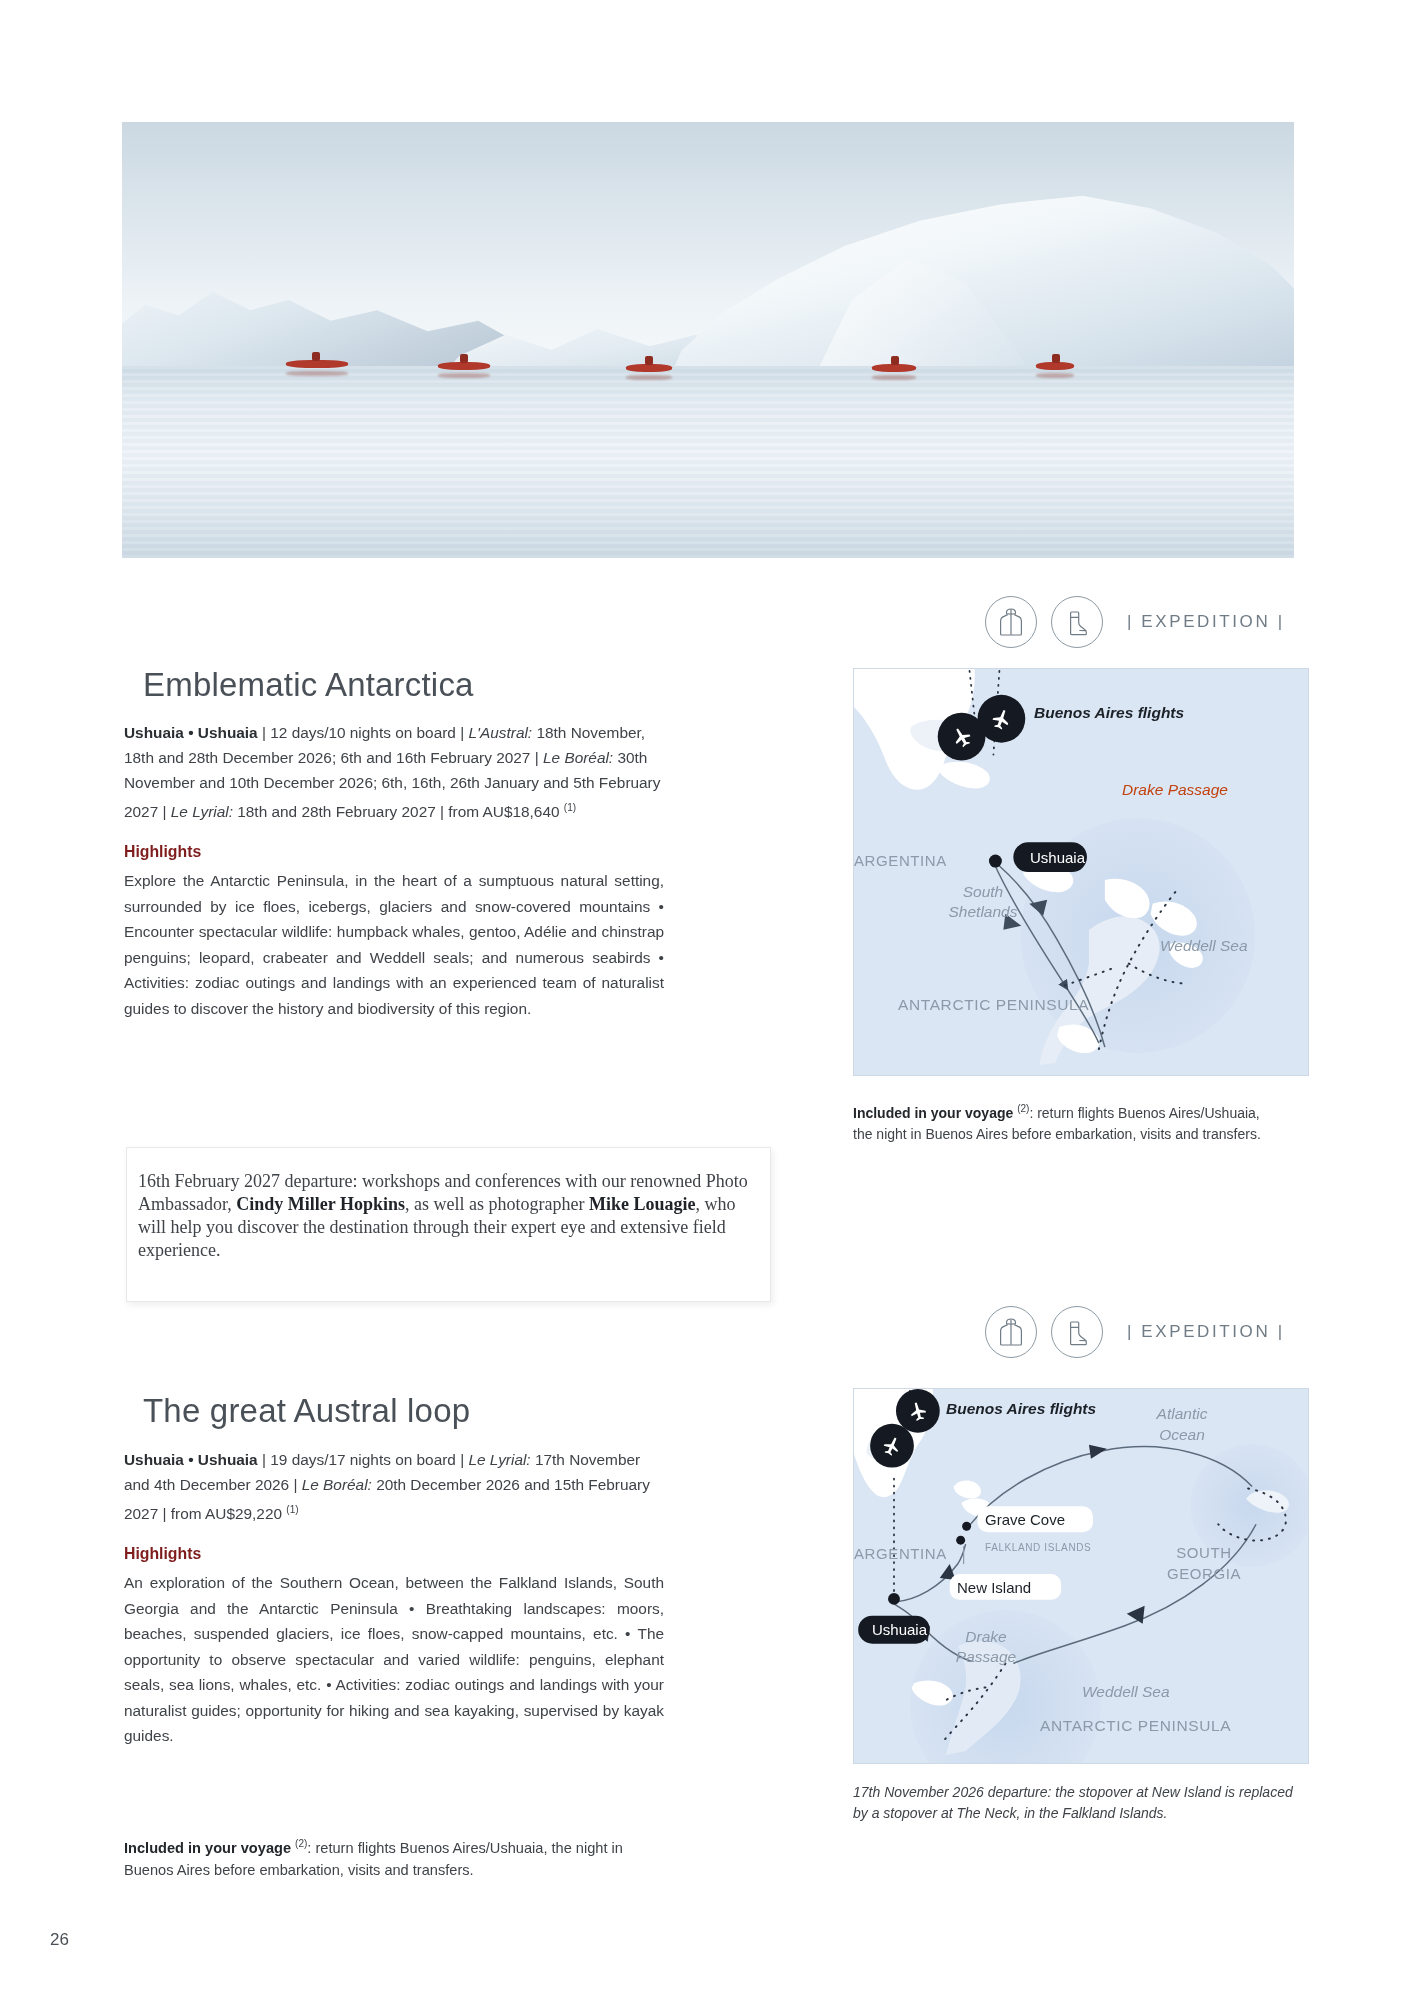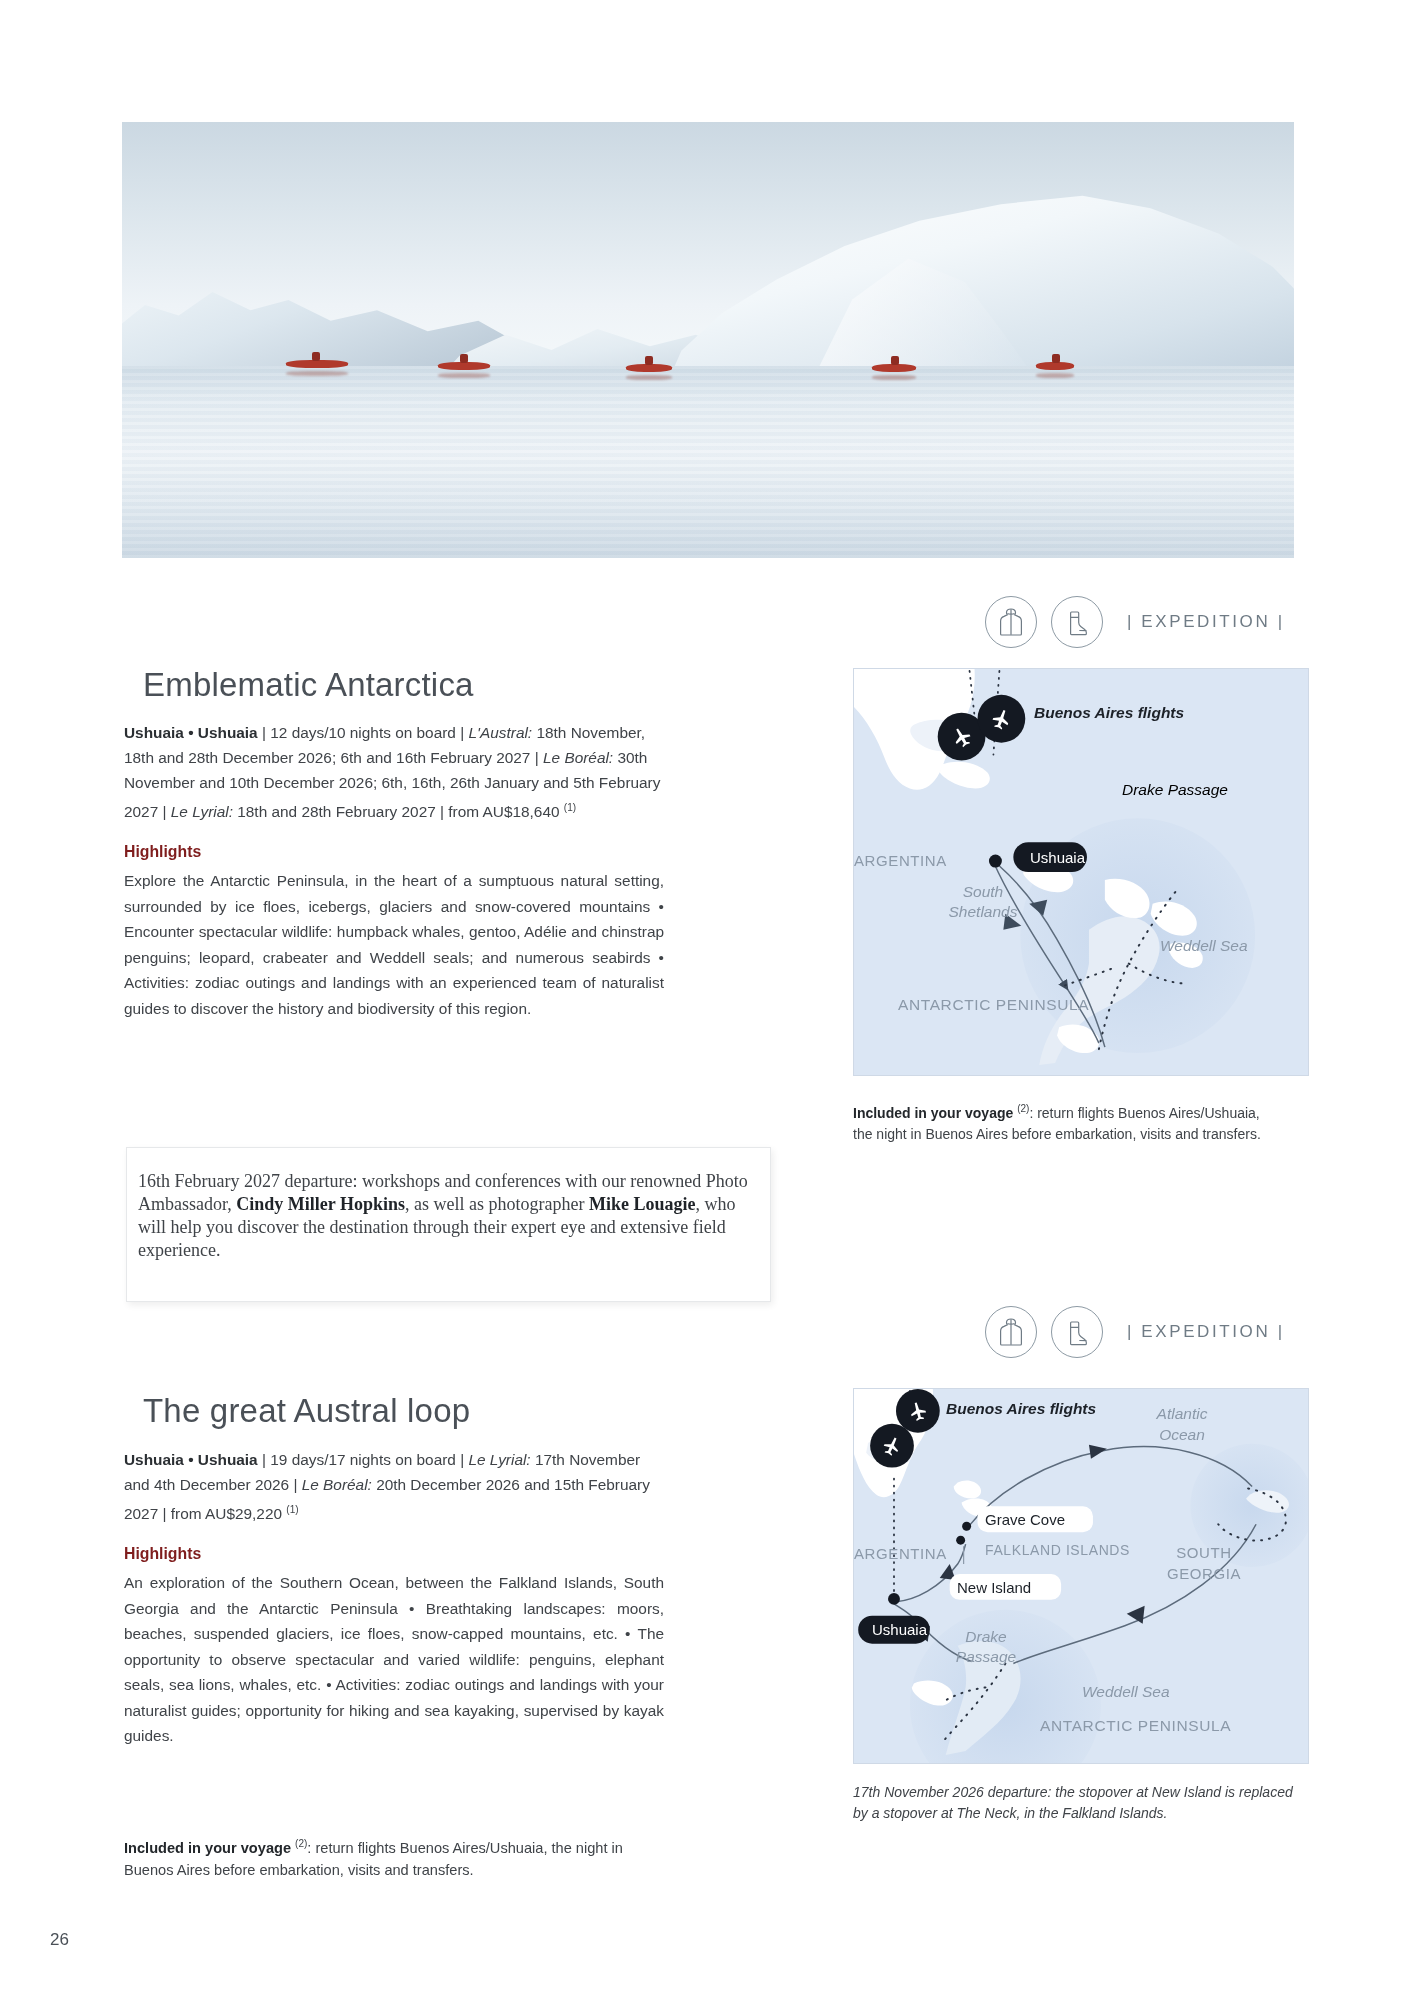--- a/index.html
+++ b/index.html
@@ -213,21 +213,21 @@
         <path d="M-1 -9 L1 -9 L1.6 -1 L8 2 L8 4 L1.6 2.6 L1.4 7 L4 8.6 L4 10 L0 9 L-4 10 L-4 8.6 L-1.4 7 L-1.6 2.6 L-8 4 L-8 2 L-1.6 -1 Z" transform="rotate(20)"></path>
       </g>
 
       <circle cx="142" cy="193" r="6.5" fill="#141922"></circle>
       <rect x="160" y="174" width="74" height="30" rx="15" fill="#141922"></rect>
     </svg>
 
     <div style="position:absolute; left:0px; top:183px; font-size:15px; letter-spacing:.6px; color:#8b99a9;">ARGENTINA</div>
     <div style="position:absolute; left:180px; top:35px; font-size:15.5px; font-style:italic; font-weight:700; color:#1c2128;">Buenos Aires flights</div>
     <div style="position:absolute; left:176px; top:180px; font-size:15px; color:#ffffff;">Ushuaia</div>
-    <div style="position:absolute; left:268px; top:112px; font-size:15.5px; font-style:italic; color:#000000;">Drake Passage</div>
+    <div style="position:absolute; left:268px; top:112px; font-size:15.5px; font-style:italic; color:#c2410c;">Drake Passage</div>
     <div style="position:absolute; left:84px; top:213px; font-size:15.5px; font-style:italic; color:#8b99a9; text-align:center; width:90px; line-height:20px;">
       <span>South</span><br>
       <span>Shetlands</span>
     </div>
     <div style="position:absolute; left:306px; top:268px; font-size:15.5px; font-style:italic; color:#8b99a9;">Weddell Sea</div>
     <div style="position:absolute; left:44px; top:327px; font-size:15.5px; letter-spacing:.6px; color:#8b99a9;">ANTARCTIC PENINSULA</div>
   </div>
 
   <div class="map-cap" style="left:853px; top:1098px; width:410px;">
     <b>Included in your voyage </b><span class="sup">(2)</span><span>: return flights Buenos Aires/Ushuaia, the night in Buenos Aires before embarkation, visits and transfers.</span>
@@ -333,21 +333,21 @@
       <circle cx="107" cy="152" r="4.5" fill="#141922"></circle>
       <rect x="124" y="118" width="116" height="26" rx="10" fill="#ffffff"></rect>
       <rect x="96" y="186" width="112" height="26" rx="10" fill="#ffffff"></rect>
       <path d="M110 158 L110 176" stroke="#8b99a9" stroke-width="1.2"></path>
     </svg>
     <div style="position:absolute; left:0px; top:156px; font-size:15px; letter-spacing:.6px; color:#8b99a9;">ARGENTINA</div>
     <div style="position:absolute; left:92px; top:11px; font-size:15.5px; font-style:italic; font-weight:700; color:#1c2128;">Buenos Aires flights</div>
     <div style="position:absolute; left:18px; top:232px; font-size:15px; color:#ffffff;">Ushuaia</div>
     <div style="position:absolute; left:131px; top:122px; font-size:15px; color:#1c2128;">Grave Cove</div>
     <div style="position:absolute; left:103px; top:190px; font-size:15px; color:#1c2128;">New Island</div>
-    <div style="position:absolute; left:131px; top:153px; font-size:14px; letter-spacing:.6px; color:#8b99a9;">FALKLAND ISLANDS</div>
+    <div style="position:absolute; left:131px; top:153px; font-size:10px; letter-spacing:.6px; color:#8b99a9;">FALKLAND ISLANDS</div>
     <div style="position:absolute; left:302px; top:153px; width:96px; text-align:center; font-size:15px; letter-spacing:.6px; color:#8b99a9; line-height:21px;">
       <span>SOUTH</span><br>
       <span>GEORGIA</span>
     </div>
     <div style="position:absolute; left:282px; top:14px; width:92px; text-align:center; font-size:15.5px; font-style:italic; color:#8b99a9; line-height:21px;">
       <span>Atlantic</span><br>
       <span>Ocean</span>
     </div>
     <div style="position:absolute; left:92px; top:238px; width:80px; text-align:center; font-size:15.5px; font-style:italic; color:#8b99a9; line-height:20px;">
       <span>Drake</span><br>

